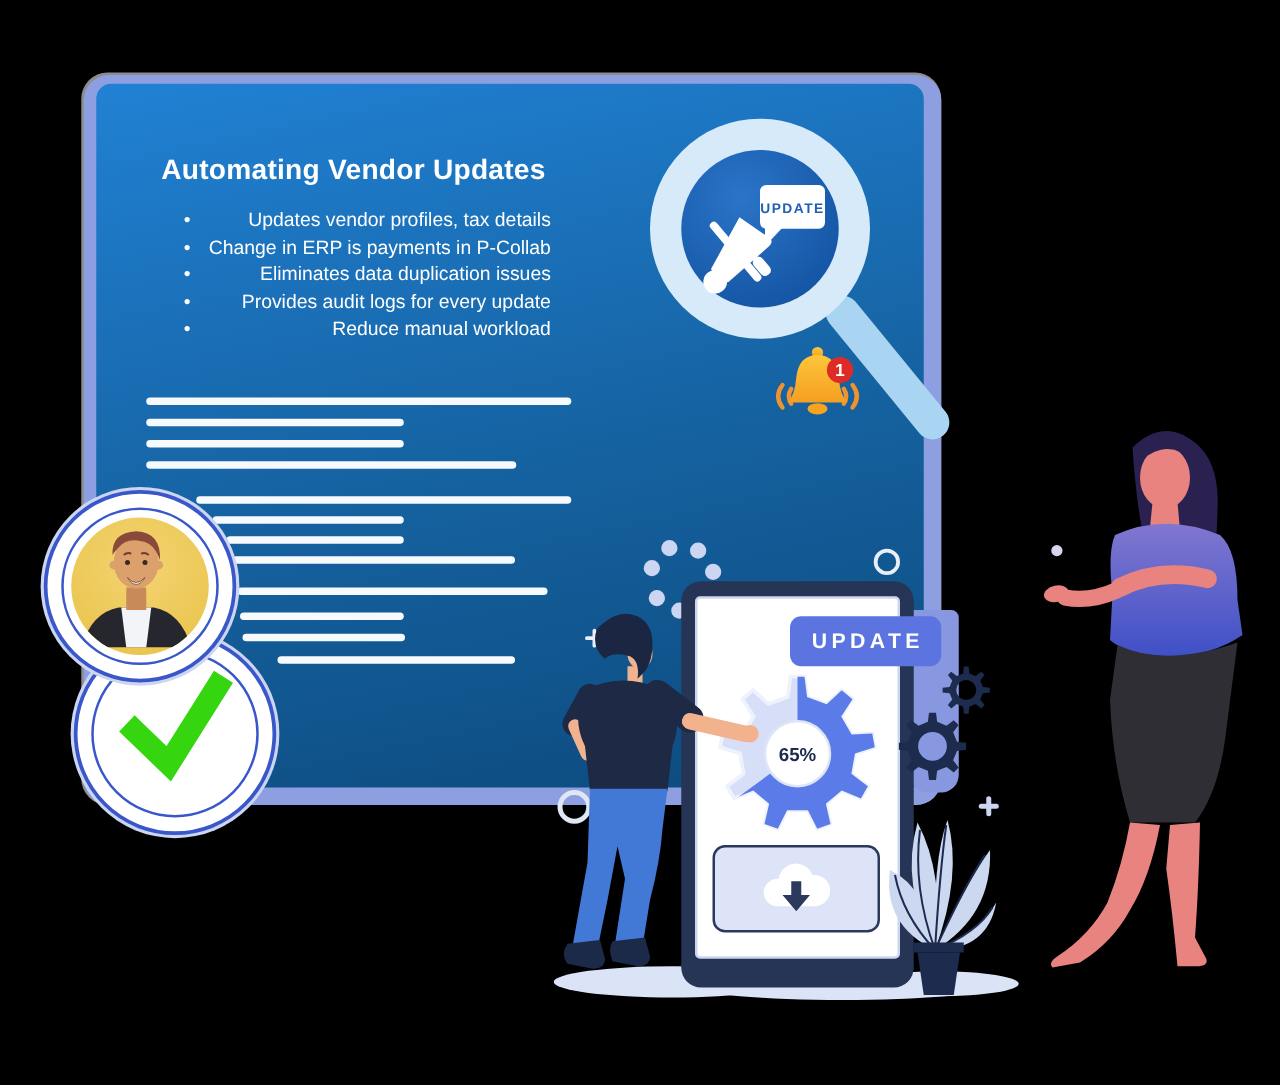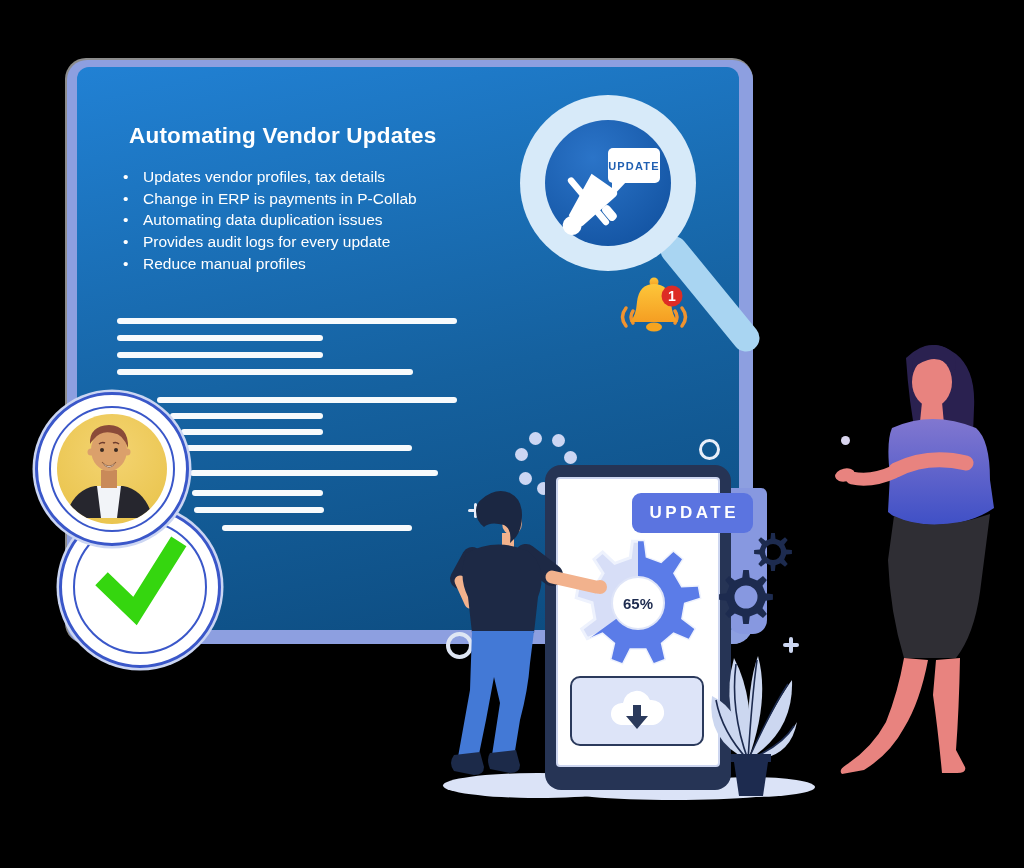--- a/index.html
+++ b/index.html
@@ -8,21 +8,21 @@
   .abs{position:absolute;}
   svg.abs{overflow:visible;}
 
   
   .panel-frame{left:67px;top:47px;width:686px;height:584px;background:#8d9fe0;
                border-radius:20px;z-index:2;box-shadow:-1px -1px 0 1px rgba(255,255,255,.55);margin-top:13px;}
   .panel{position:absolute;left:10px;top:7px;width:662px;height:563px;border-radius:12px;
          background:linear-gradient(168deg,#2181d4 0%,#15619f 55%,#0c4a7d 100%);}
   .panel-title{position:absolute;left:52px;top:56px;margin:0;color:#fff;font-size:22.5px;
                font-weight:bold;letter-spacing:.2px;}
-  .bullets{position:absolute;left:44px;top:99px;margin:0;padding:0;list-style:none;}
+  .bullets{position:absolute;left:68px;top:99px;margin:0;padding:0;list-style:none;text-align:right;}
   .bullets li{position:relative;color:#fff;font-size:15.5px;line-height:21.7px;padding-left:22px;}
   .bullets li::before{content:"•";position:absolute;left:2px;top:0;color:#fff;}
   .skline{position:absolute;height:6px;border-radius:3px;background:rgba(255,255,255,.97);z-index:3;}
 
   
   .dot{position:absolute;border-radius:50%;z-index:3;}
   .ring{position:absolute;border-radius:50%;background:transparent;z-index:3;}
   .plus{position:absolute;z-index:3;}
   .plus::before,.plus::after{content:"";position:absolute;background:currentColor;border-radius:2px;}
   .plus::before{left:0;top:calc(50% - 1.7px);width:100%;height:3.4px;}
@@ -67,23 +67,23 @@
   <div class="gshadow abs" style="left:443px;top:773px;width:190px;height:25px;"></div>
   <div class="gshadow abs" style="left:558px;top:779px;width:232px;height:21px;"></div>
   <div class="gshadow abs" style="left:688px;top:777px;width:127px;height:20px;"></div>
 
   <div class="panel-frame abs">
     <div class="panel">
       <h1 class="panel-title">Automating Vendor Updates</h1>
       <ul class="bullets">
         <li>Updates vendor profiles, tax details</li>
         <li>Change in ERP is payments in P-Collab</li>
-        <li>Automating data duplication issues</li>
+        <li>Eliminates data duplication issues</li>
         <li>Provides audit logs for every update</li>
-        <li>Reduce manual profiles</li>
+        <li>Reduce manual workload</li>
       </ul>
     </div>
   </div>
 
   <div class="skline abs" style="left:117px;top:318px;width:340px;"></div>
   <div class="skline abs" style="left:117px;top:335px;width:206px;"></div>
   <div class="skline abs" style="left:117px;top:352px;width:206px;"></div>
   <div class="skline abs" style="left:117px;top:369px;width:296px;"></div>
   <div class="skline abs" style="left:157px;top:397px;width:300px;"></div>
   <div class="skline abs" style="left:170px;top:413px;width:153px;"></div>

